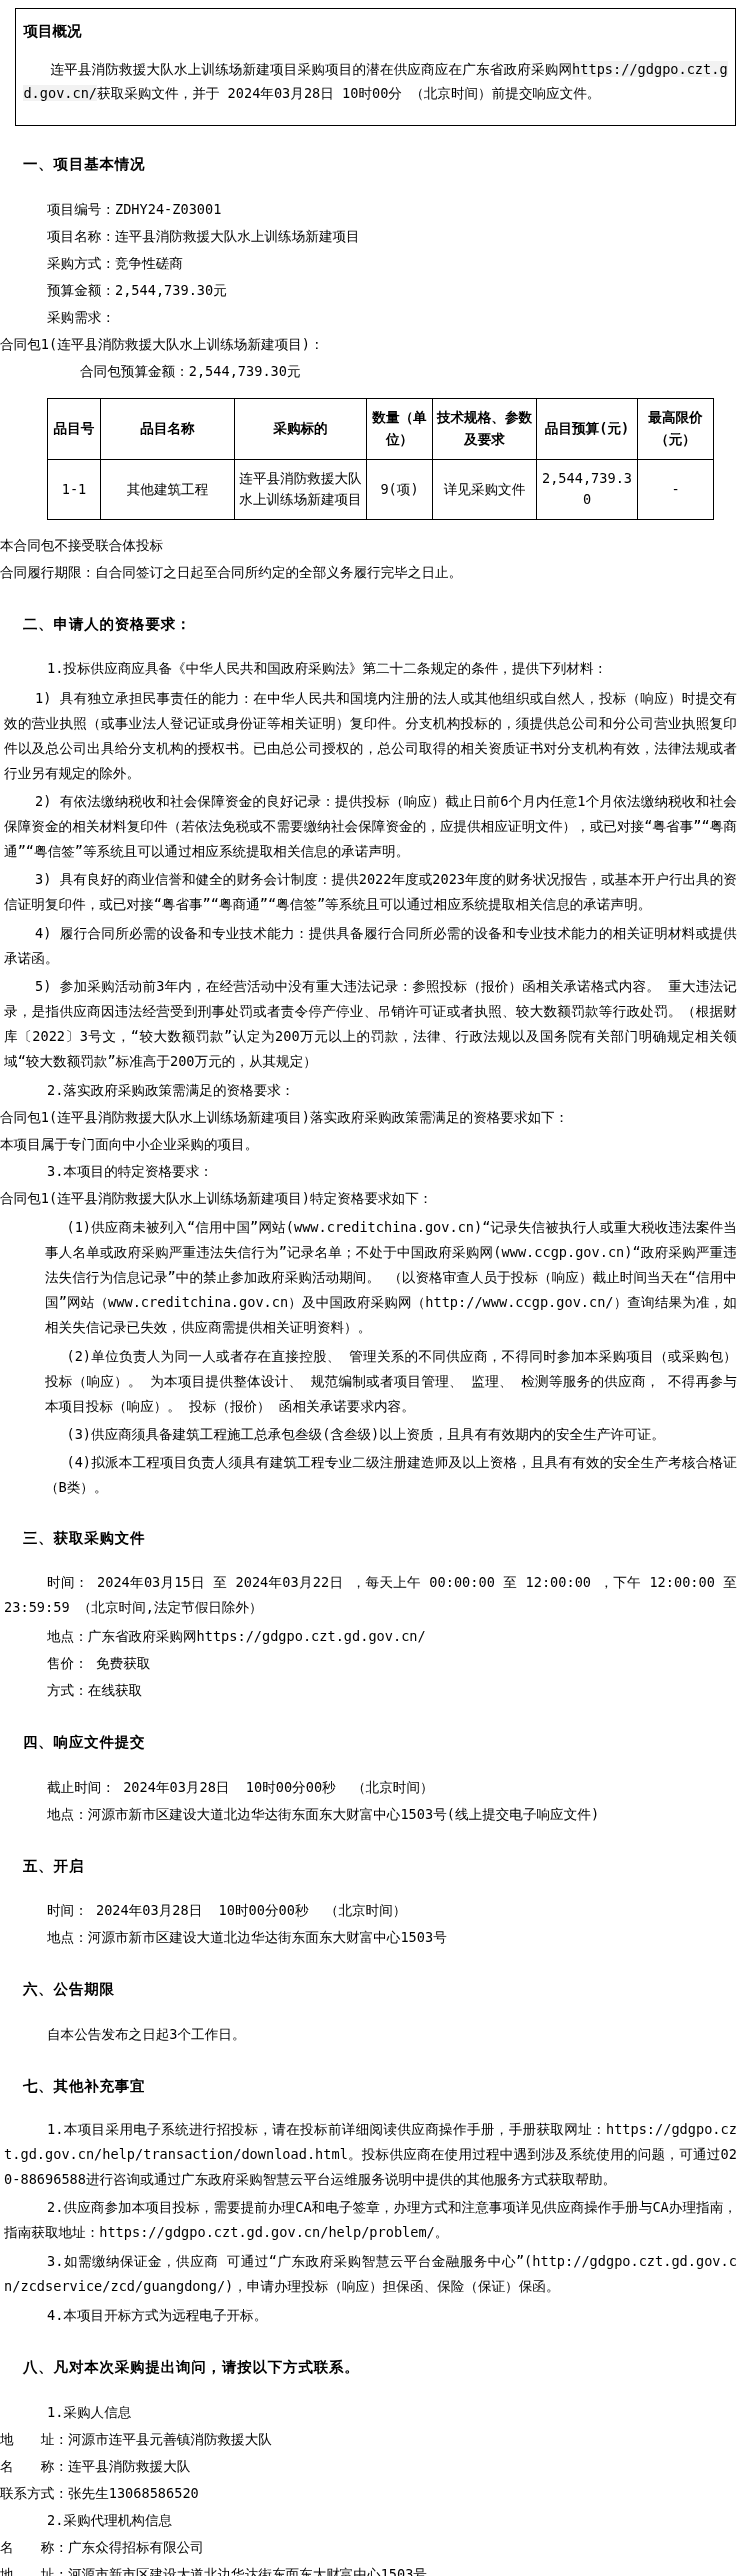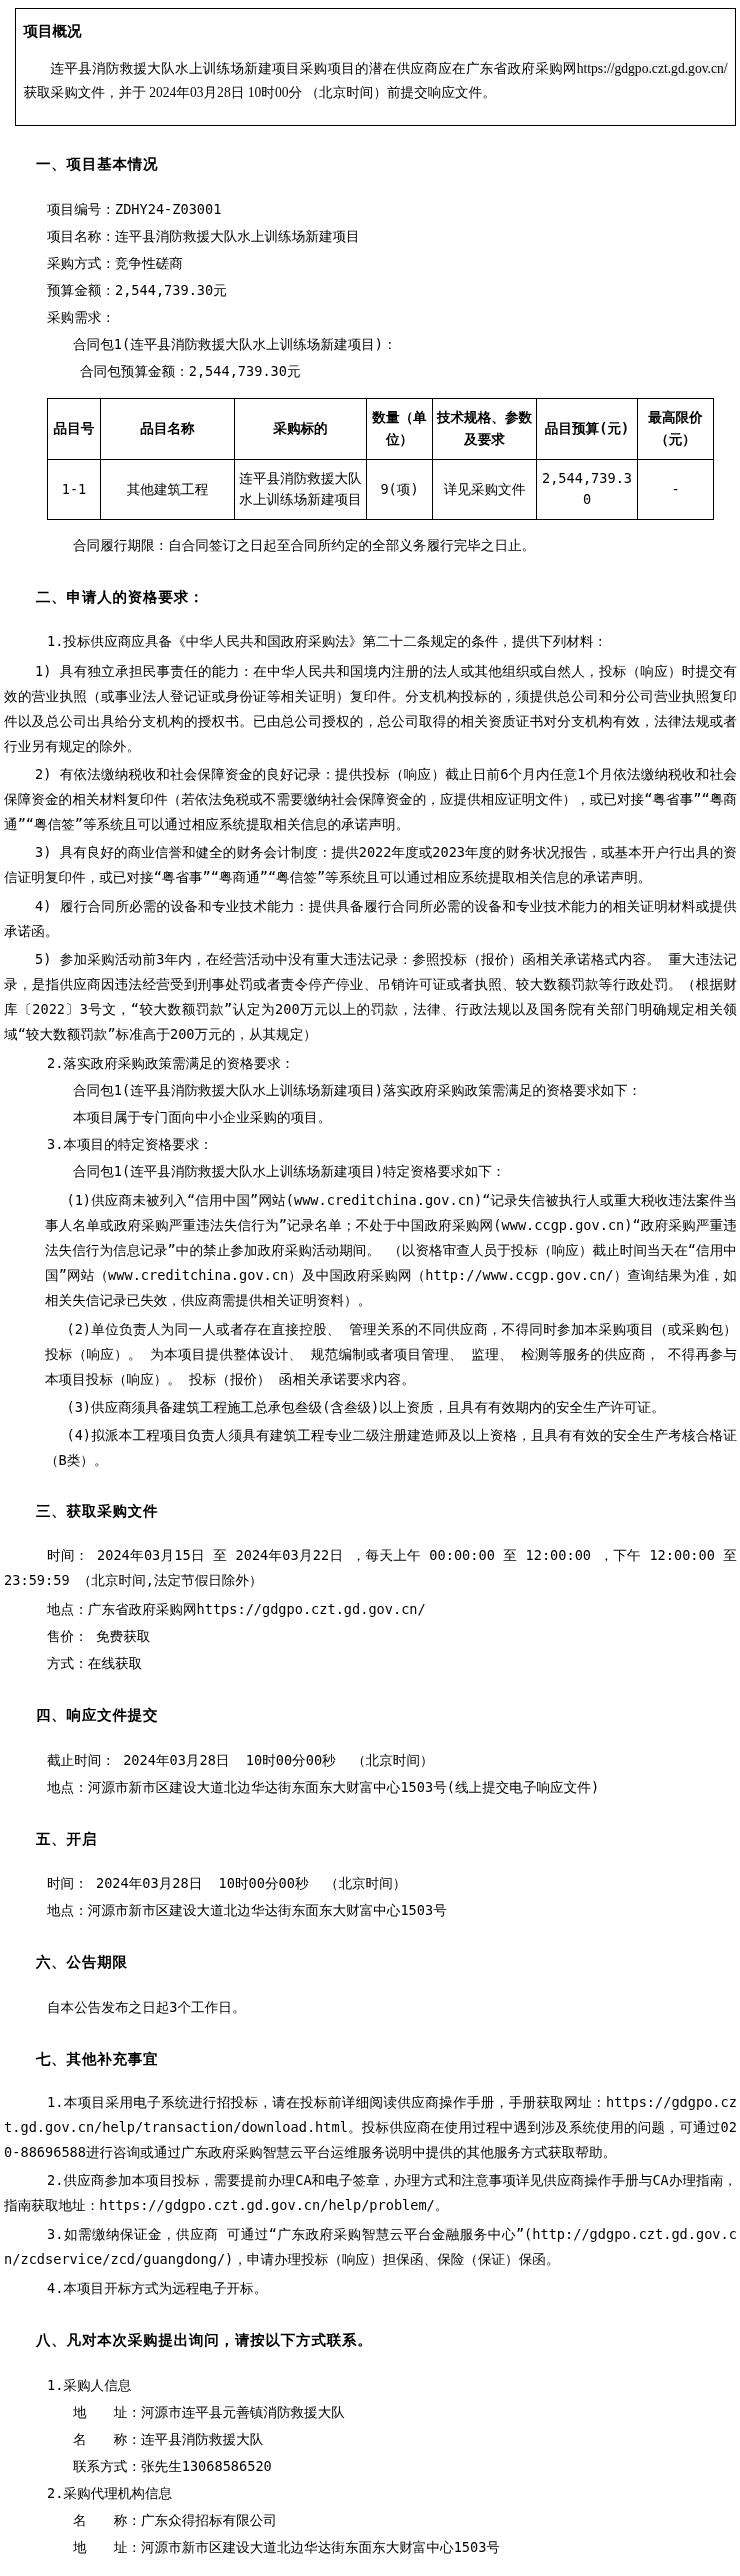--- a/index.html
+++ b/index.html
@@ -9,36 +9,35 @@
     font-family:"DejaVu Sans Mono","DejaVu Sans","Liberation Sans",sans-serif;
     font-size:13.6px;
   }
   .page { padding:0 0 21.5px 0; }
 
   
   .overview {
     border:1.7px solid #000;
     margin:8.3px 5px 0 15px;
     padding:11.6px 7.4px 20px 7.4px;
-    font-family:Liberation Serif, serif;
   }
   .overview-title { font-weight:bold; font-size:14.5px; line-height:21.5px; }
   .overview-para {
     margin:15px 0 0 0; line-height:24px;
     text-indent:27px; text-align:justify; word-break:break-all;
   }
   .url-hl { background:#f2f2f2; }
 
   
   .t-h {
     font-weight:bold; font-size:14.5px; letter-spacing:0.8px;
-    padding:0 36px; margin:28px 0 20px 0; line-height:21.5px;
+    padding:0 23px; margin:28px 0 20px 0; line-height:21.5px;
   }
   .t-f { padding-left:47px; padding-right:5px; line-height:27px; white-space:pre-wrap; }
-  .t-s { padding-left:73px; padding-right:5px; line-height:27px; white-space:pre-wrap; }
+  .t-s { padding-right:5px; line-height:27px; white-space:pre-wrap; }
   .t-sb { padding-left:80px; padding-right:5px; line-height:27px; white-space:pre-wrap; }
   .t-p  { padding:0 4.1px; margin:3.3px 0; text-indent:43px; line-height:25px; text-align:justify; word-break:break-all; }
   .t-pn { padding:0 4.1px; margin:3.3px 0; text-indent:31px; line-height:25px; text-align:justify; word-break:break-all; }
   .t-pp { padding-right:4.1px; padding-left:45px; margin:3.3px 0; text-indent:21.5px; line-height:25px; text-align:justify; word-break:break-all; }
 
   
   table.items {
     border-collapse:collapse; table-layout:fixed;
     width:666px; margin:13.2px 0 11.6px 47px;
   }
@@ -101,20 +100,21 @@
           <td>9(项)</td>
           <td>详见采购文件</td>
           <td>2,544,739.30</td>
           <td>-</td>
         </tr>
     </tbody>
   </table>
 
   <div>
 
+  <div class="t-s">本合同包不接受联合体投标</div>
       <div class="t-s">合同履行期限：自合同签订之日起至合同所约定的全部义务履行完毕之日止。</div>
       <div class="t-h">二、申请人的资格要求：</div>
       <div class="t-f">1.投标供应商应具备《中华人民共和国政府采购法》第二十二条规定的条件，提供下列材料：</div>
       <div class="t-pn">1) 具有独立承担民事责任的能力：在中华人民共和国境内注册的法人或其他组织或自然人，投标（响应）时提交有效的营业执照（或事业法人登记证或身份证等相关证明）复印件。分支机构投标的，须提供总公司和分公司营业执照复印件以及总公司出具给分支机构的授权书。已由总公司授权的，总公司取得的相关资质证书对分支机构有效，法律法规或者行业另有规定的除外。</div>
       <div class="t-pn">2) 有依法缴纳税收和社会保障资金的良好记录：提供投标（响应）截止日前6个月内任意1个月依法缴纳税收和社会保障资金的相关材料复印件（若依法免税或不需要缴纳社会保障资金的，应提供相应证明文件），或已对接“粤省事”“粤商通”“粤信签”等系统且可以通过相应系统提取相关信息的承诺声明。</div>
       <div class="t-pn">3) 具有良好的商业信誉和健全的财务会计制度：提供2022年度或2023年度的财务状况报告，或基本开户行出具的资信证明复印件，或已对接“粤省事”“粤商通”“粤信签”等系统且可以通过相应系统提取相关信息的承诺声明。</div>
       <div class="t-pn">4) 履行合同所必需的设备和专业技术能力：提供具备履行合同所必需的设备和专业技术能力的相关证明材料或提供承诺函。</div>
       <div class="t-pn">5) 参加采购活动前3年内，在经营活动中没有重大违法记录：参照投标（报价）函相关承诺格式内容。 重大违法记录，是指供应商因违法经营受到刑事处罚或者责令停产停业、吊销许可证或者执照、较大数额罚款等行政处罚。（根据财库〔2022〕3号文，“较大数额罚款”认定为200万元以上的罚款，法律、行政法规以及国务院有关部门明确规定相关领域“较大数额罚款”标准高于200万元的，从其规定）</div>
       <div class="t-f">2.落实政府采购政策需满足的资格要求：</div>
       <div class="t-s">合同包1(连平县消防救援大队水上训练场新建项目)落实政府采购政策需满足的资格要求如下：</div>

